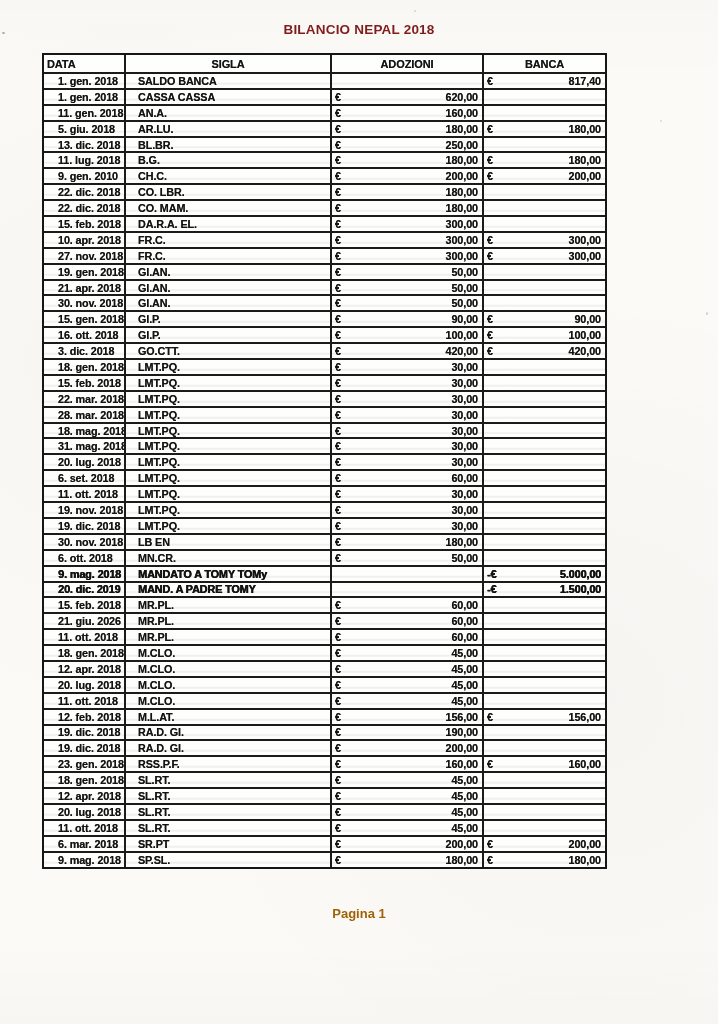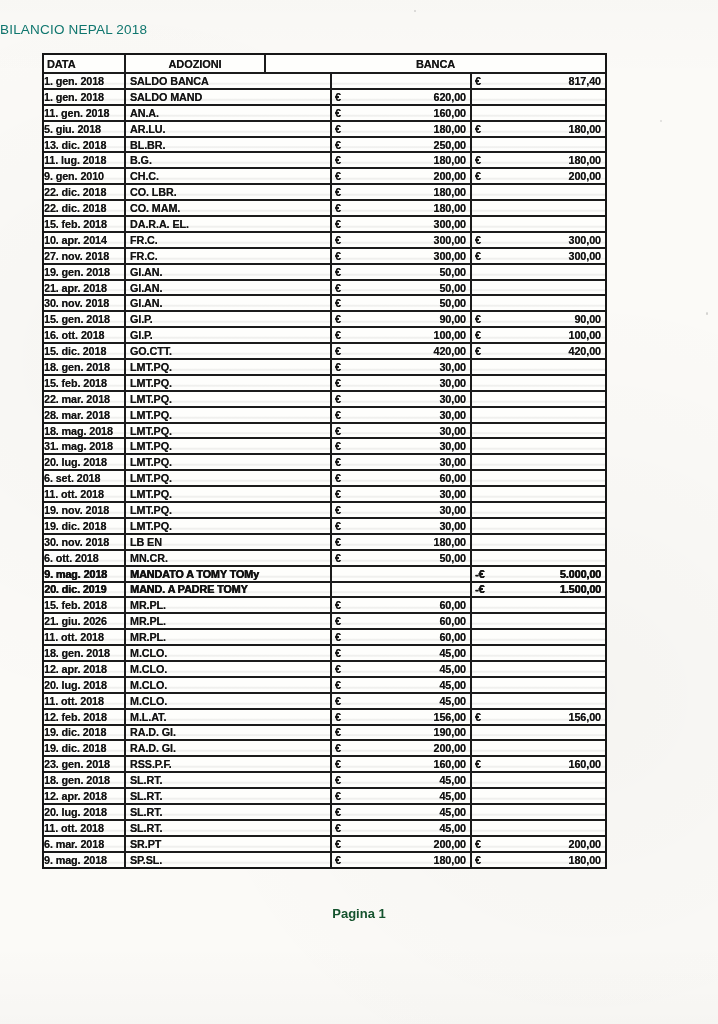--- a/index.html
+++ b/index.html
@@ -17,22 +17,22 @@
       linear-gradient(to bottom, rgba(0,0,0,0.012), transparent 8%, transparent 92%, rgba(0,0,0,0.015));
   }
   .speck { position:absolute; background:#6f6f6f; border-radius:50%; }
   .speck.s1 { left:2px;  top:32px;  width:3px; height:2px; opacity:.55; }
   .speck.s2 { left:414px; top:10px; width:2px; height:2px; opacity:.28; }
   .speck.s3 { left:706px; top:312px; width:2px; height:3px; opacity:.3; }
   .speck.s4 { left:660px; top:120px; width:2px; height:2px; opacity:.22; }
 
   .title {
     position:absolute; top:22px; left:0; width:100%;
-    text-align:left; font-size:13.5px; font-weight:400; letter-spacing:.2px;
-    color:#0f766e;
+    text-align:center; font-size:13.5px; font-weight:700; letter-spacing:.2px;
+    color:#7f1d1d;
   }
 
   .table {
     position:absolute; left:42px; top:53px; width:565px;
     border:2px solid #161616; background:#fefefc;
     box-sizing:border-box;
     text-shadow:0 0 .4px rgba(15,15,15,.75);
   }
   .tr {
     display:flex; height:15.9px; border-top:2px solid #1b1b1b;
@@ -41,67 +41,68 @@
   .tr:not(.thead) {
     background-image:linear-gradient(to bottom, transparent 58%, rgba(25,25,25,.075) 70%, transparent 82%);
   }
   .tr.thead { border-top:none; height:17px; font-size:11px; }
   .tr.bold { text-shadow:.5px 0 0 #111, 0 0 .4px rgba(15,15,15,.8); }
   .td {
     box-sizing:border-box; border-left:2px solid #1b1b1b;
     overflow:hidden; white-space:nowrap;
     display:flex; align-items:center;
   }
-  .td:first-child { border-left:none;border-radius:6px; }
-  .c-data    { width:80px;  padding-left:0; }
-  .c-sigla   { width:206px; padding-left:4px; }
-  .c-adozioni{ width:140px; }
+  .td:first-child { border-left:none; }
+  .c-data    { width:80px;  padding-left:14px; }
+  .c-sigla   { width:206px; padding-left:12px; }
+  .c-adozioni{ width:152px; }
   .c-banca   { flex:1; }
   .money { justify-content:space-between; padding:0 4px 0 3px; }
   .thead .td { justify-content:center; padding:0; }
   .thead .c-data { justify-content:flex-start; padding-left:3px; }
 
   .footer {
     position:absolute; top:906px; left:0; width:100%;
-    text-align:center; font-size:13px; font-weight:700; color:#14532d;
+    text-align:center; font-size:13px; font-weight:700; color:#a16207;
   }
 </style>
 </head>
 <body>
 
 <div class="paper-noise"></div>
 <div class="speck s1"></div>
 <div class="speck s2"></div>
 <div class="speck s3"></div>
 <div class="speck s4"></div>
 
 <div class="title">BILANCIO NEPAL 2018</div>
 
 <div class="table">
   <div class="tr thead">
     <div class="td c-data">DATA</div>
+    <div class="td c-sigla">SIGLA</div>
     <div class="td c-adozioni">ADOZIONI</div>
     <div class="td c-banca">BANCA</div>
   </div>
   <div id="rows">
       <div class="tr">
     <div class="td c-data">1. gen. 2018</div>
     <div class="td c-sigla">SALDO BANCA</div>
     <div class="td c-adozioni money">
       <span class="euro"></span>
       <span class="amount"></span>
     </div>
     <div class="td c-banca money">
       <span class="euro">€</span>
       <span class="amount">817,40</span>
     </div>
   </div>
       <div class="tr">
     <div class="td c-data">1. gen. 2018</div>
-    <div class="td c-sigla">SALDO MAND</div>
+    <div class="td c-sigla">CASSA CASSA</div>
     <div class="td c-adozioni money">
       <span class="euro">€</span>
       <span class="amount">620,00</span>
     </div>
     <div class="td c-banca money">
       <span class="euro"></span>
       <span class="amount"></span>
     </div>
   </div>
       <div class="tr">
@@ -194,21 +195,21 @@
     <div class="td c-adozioni money">
       <span class="euro">€</span>
       <span class="amount">300,00</span>
     </div>
     <div class="td c-banca money">
       <span class="euro"></span>
       <span class="amount"></span>
     </div>
   </div>
       <div class="tr">
-    <div class="td c-data">10. apr. 2014</div>
+    <div class="td c-data">10. apr. 2018</div>
     <div class="td c-sigla">FR.C.</div>
     <div class="td c-adozioni money">
       <span class="euro">€</span>
       <span class="amount">300,00</span>
     </div>
     <div class="td c-banca money">
       <span class="euro">€</span>
       <span class="amount">300,00</span>
     </div>
   </div>
@@ -278,21 +279,21 @@
     <div class="td c-adozioni money">
       <span class="euro">€</span>
       <span class="amount">100,00</span>
     </div>
     <div class="td c-banca money">
       <span class="euro">€</span>
       <span class="amount">100,00</span>
     </div>
   </div>
       <div class="tr">
-    <div class="td c-data">15. dic. 2018</div>
+    <div class="td c-data">3. dic. 2018</div>
     <div class="td c-sigla">GO.CTT.</div>
     <div class="td c-adozioni money">
       <span class="euro">€</span>
       <span class="amount">420,00</span>
     </div>
     <div class="td c-banca money">
       <span class="euro">€</span>
       <span class="amount">420,00</span>
     </div>
   </div>

